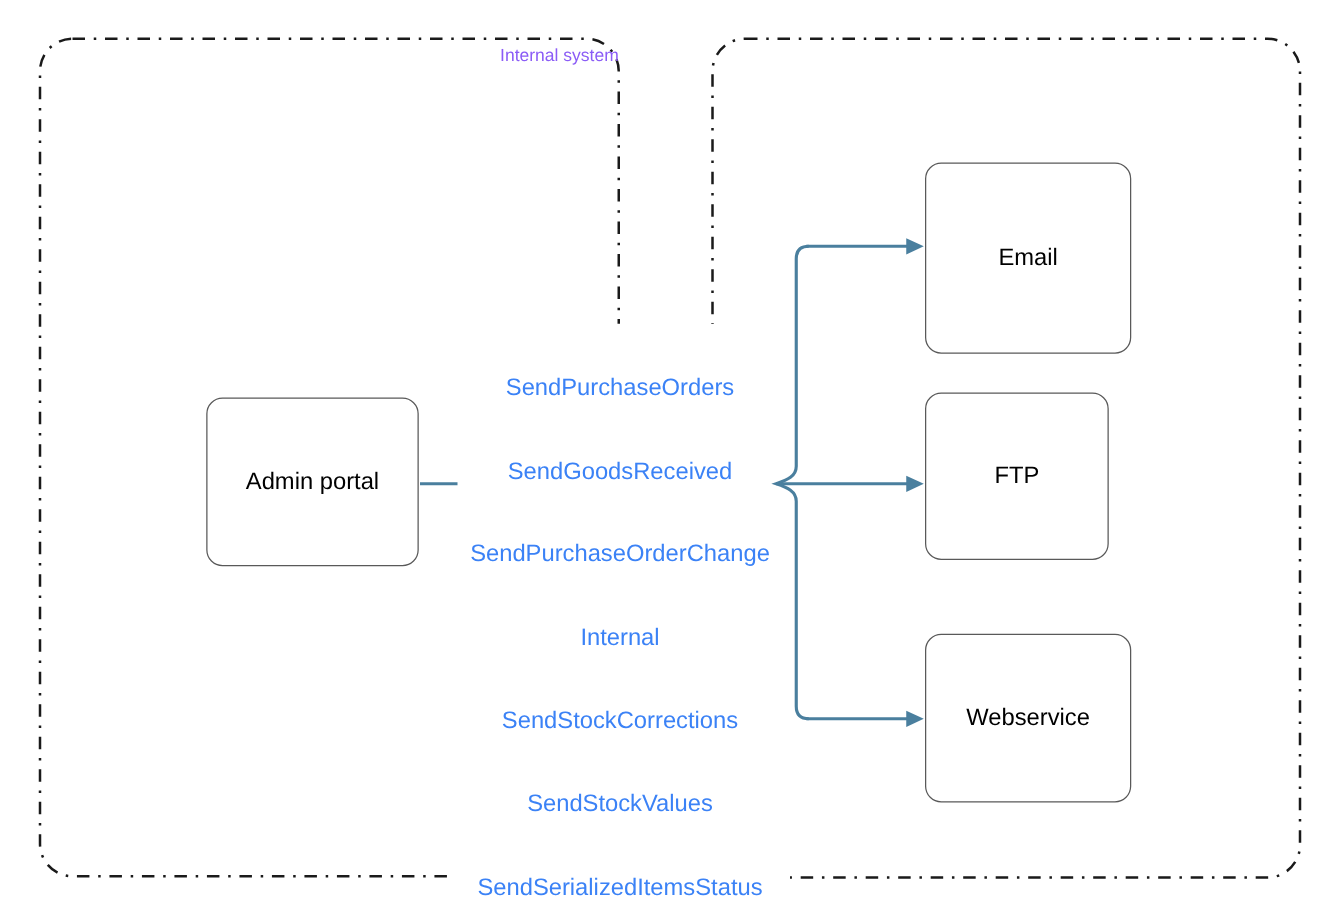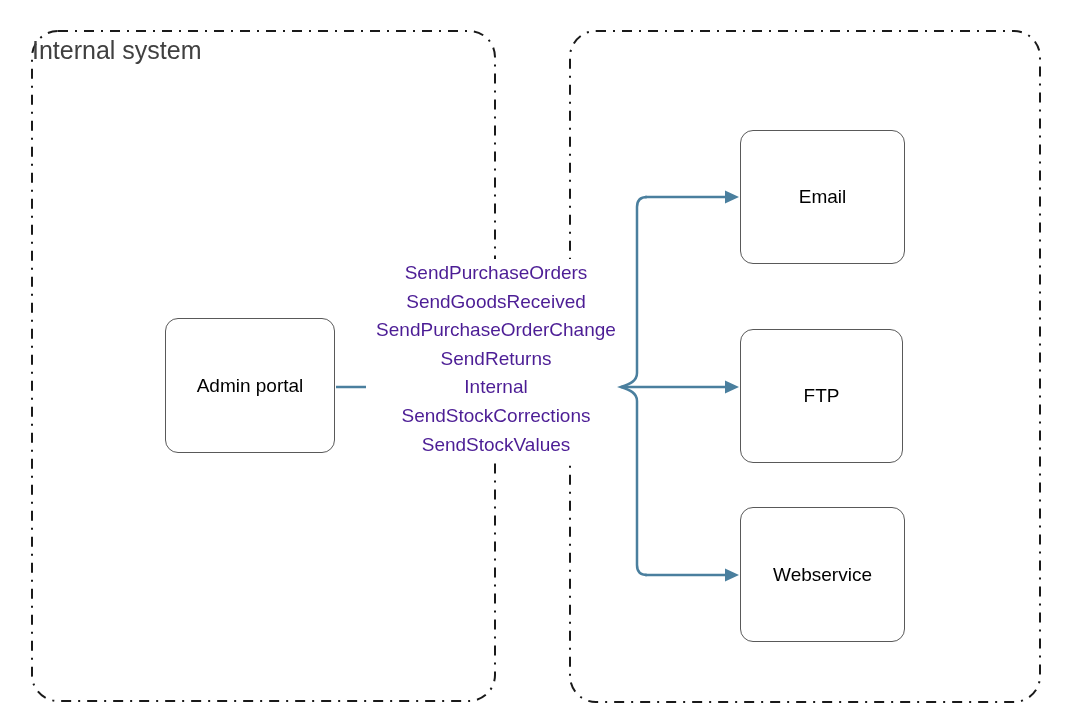--- a/index.html
+++ b/index.html
@@ -20,86 +20,87 @@
     inset: 0;
     pointer-events: none;
   }
   .container-rect {
     fill: none;
     stroke-width: 2;
     stroke-dasharray: 10 7 2 7;
   }
   .container-title {
     position: absolute;
-    text-align: left;
-    font-size: 25px;
-    color: #404040;
+    text-align: right;
+    font-size: 14px;
+    color: #8b5cf6;
     z-index: 5;
   }
   .title-internal { left: 32px;  top: 36px; width: 463px; }
   .title-receiving{ left: 570px; top: 36px; width: 470px; }
   .messages {
     position: absolute;
     left: 360px;
     top: 259px;
     width: 272px;
     background: #ffffff;
     z-index: 2;
     text-align: center;
   }
   .message-line {
     font-size: 19px;
     line-height: 28.6px;
-    color: #4c1d95;
+    color: #3b82f6;
     white-space: nowrap;
+    margin-top: 38px;
   }
   .conn-line {
     fill: none;
     stroke-width: 2.5;
   }
   .node {
     position: absolute;
     background: #ffffff;
     border: 1px solid #595959;
     border-radius: 13px;
     display: flex;
     align-items: center;
     justify-content: center;
     font-size: 19px;
     color: #000000;
     z-index: 4;
     box-sizing: border-box;
   }
   .node-admin      { left: 165px; top: 318px; width: 170px; height: 135px; }
-  .node-email      { left: 740px; top: 130px; width: 165px; height: 134px; }
-  .node-ftp        { left: 740px; top: 329px; width: 163px; height: 134px; }
+  .node-email      { left: 740px; top: 130px; width: 165px; height: 153px; }
+  .node-ftp        { left: 740px; top: 314px; width: 147px; height: 134px; }
   .node-webservice { left: 740px; top: 507px; width: 165px; height: 135px; }
   #conn-layer { z-index: 3; }
   #bg-layer   { z-index: 1; }
 </style>
 </head>
 <body>
 
 <div class="canvas">
 
   <svg id="bg-layer" class="layer" width="1072" height="724">
     <rect class="container-rect" x="32" y="31" width="463" height="670" rx="26" ry="26" stroke="#1A1A1A"></rect>
     <rect class="container-rect" x="570" y="31" width="470" height="671" rx="26" ry="26" stroke="#1A1A1A"></rect>
   </svg>
 
   <div class="container-title title-internal">Internal system</div>
 
   <div class="messages">
     <div class="message-line">SendPurchaseOrders</div>
     <div class="message-line">SendGoodsReceived</div>
     <div class="message-line">SendPurchaseOrderChange</div>
-    <div class="message-line">SendReturns</div>
     <div class="message-line">Internal</div>
     <div class="message-line">SendStockCorrections</div>
     <div class="message-line">SendStockValues</div>
+    <div class="message-line">SendSerializedItemsStatus</div>
   </div>
 
   <svg id="conn-layer" class="layer" width="1072" height="724">
 
     <path class="conn-line" d="M 336 387 L 366 387" stroke="#4A7F9E"></path>
 
     <path class="conn-line" d="M 647 197 Q 637 197 637 207 L 637 373 C 637 381 630 384 621 387 C 630 390 637 393 637 401 L 637 565 Q 637 575 647 575" stroke="#4A7F9E"></path>
 
     <path class="conn-line" d="M 645 197 L 726 197" stroke="#4A7F9E"></path>
     <polygon points="739,197 725,190.5 725,203.5" fill="#4A7F9E"></polygon>

